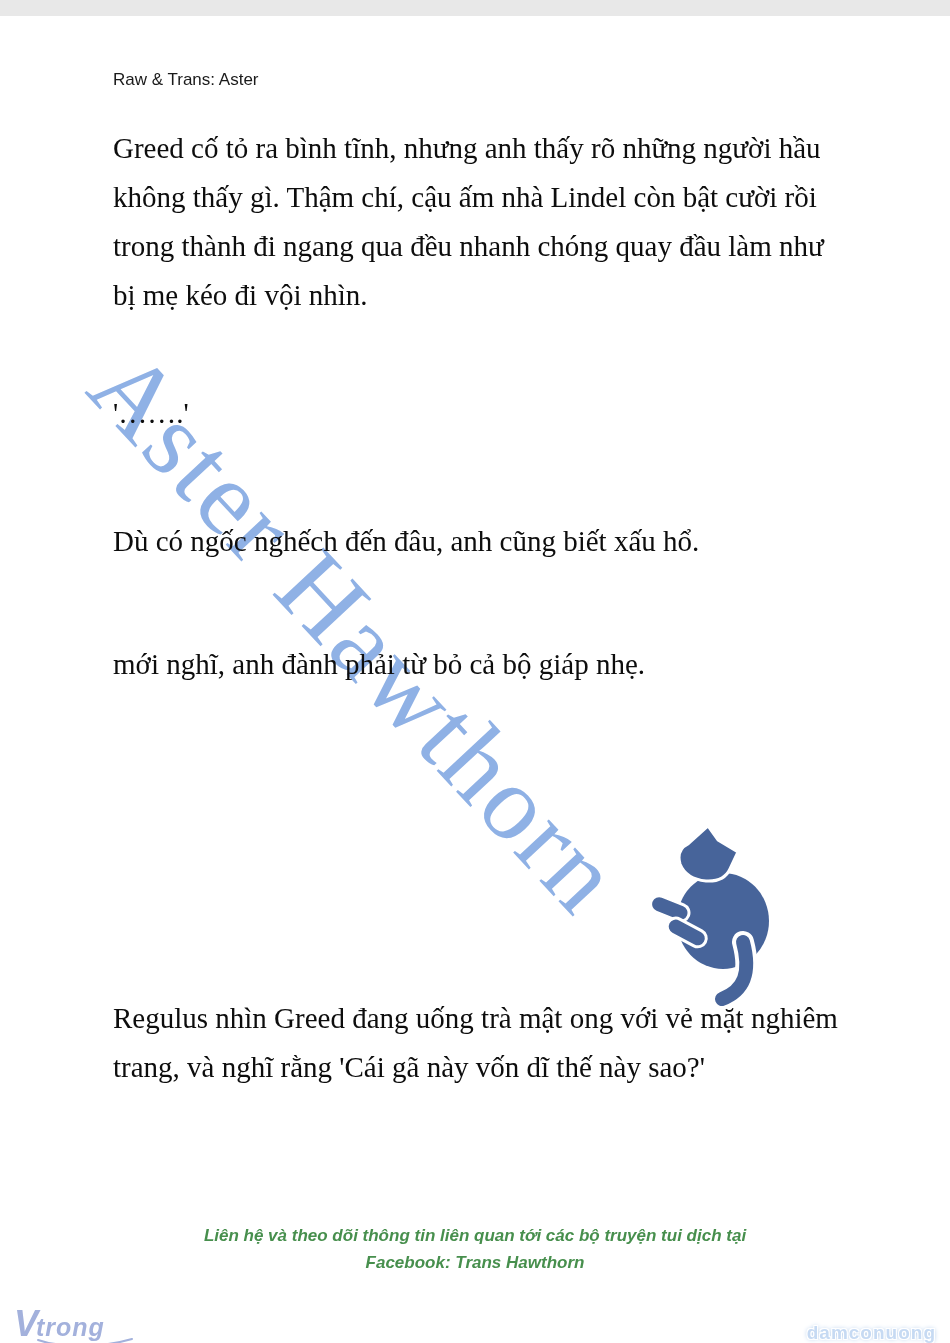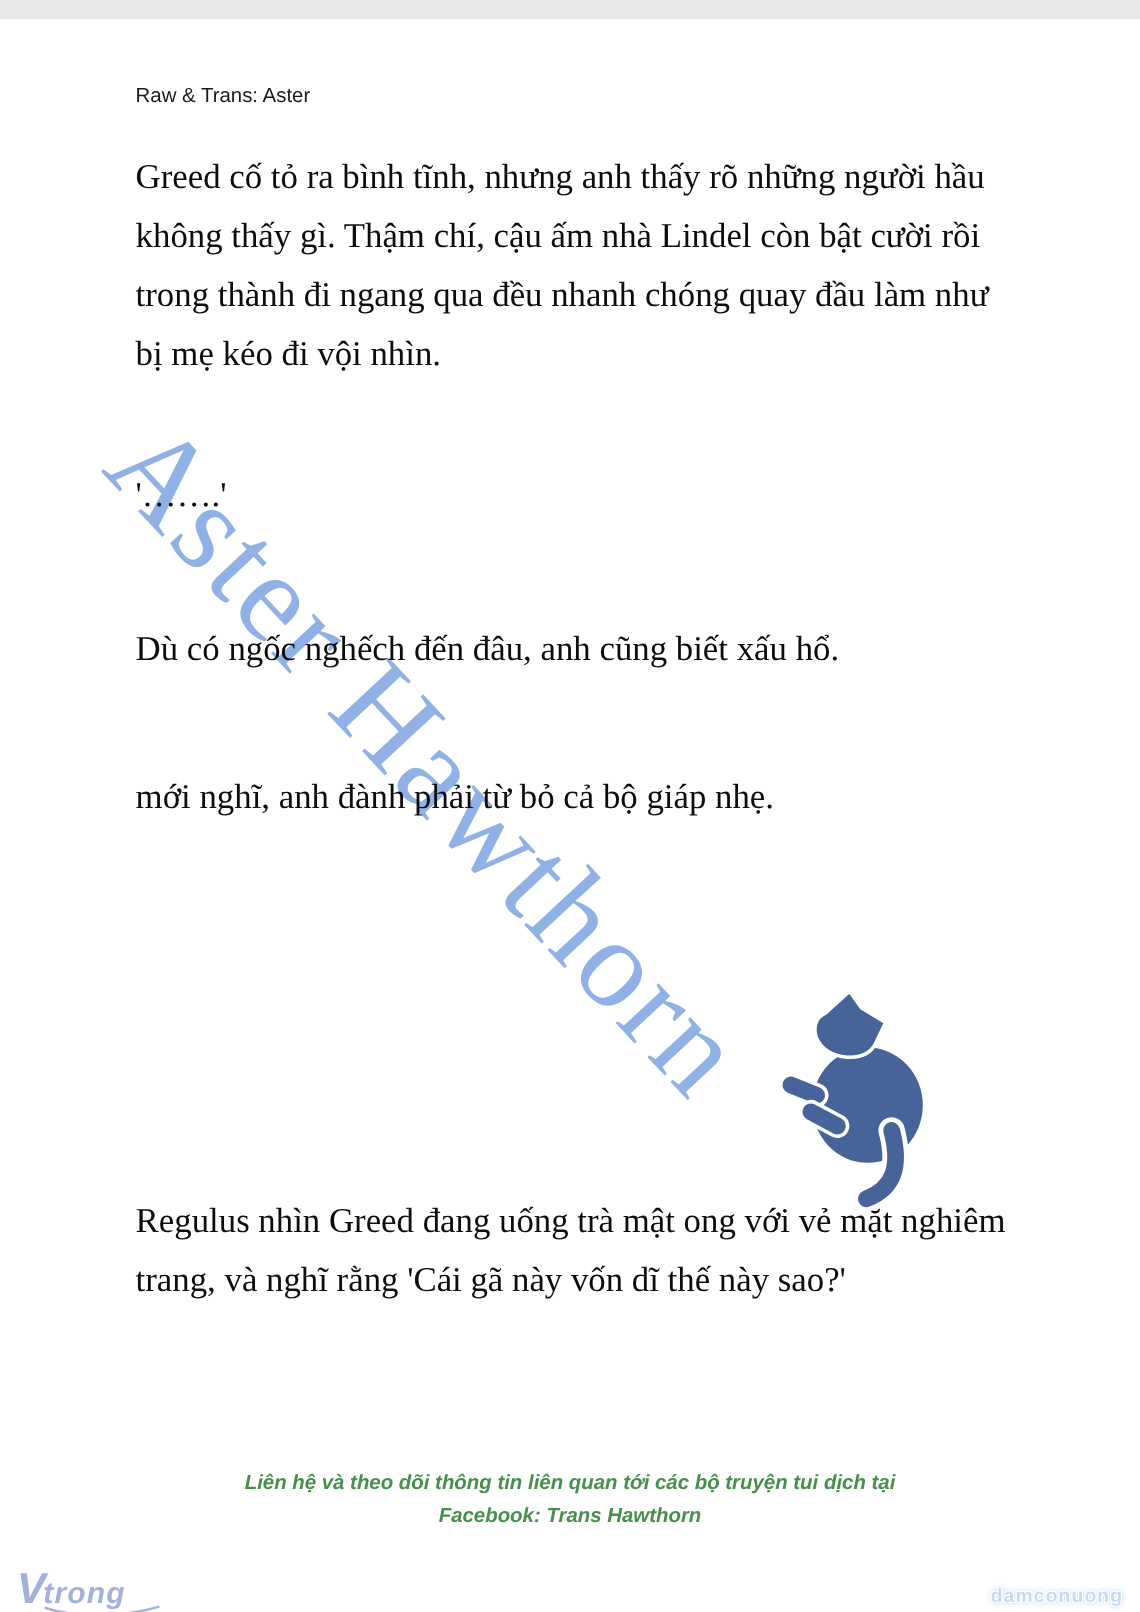--- a/index.html
+++ b/index.html
@@ -83,21 +83,21 @@
   }
   .vcomycs .v-big { font-size: 36px; letter-spacing: -2px; }
   .vcomycs .v-rest { font-size: 25px; letter-spacing: 1px; }
   .vcomycs svg { display: block; margin-left: 22px; margin-top: -4px; }
   .damconuong {
     position: absolute;
     right: 14px;
     top: 1306px;
     font-family: "Liberation Sans", sans-serif;
     font-weight: bold;
-    font-size: 16px;
+    font-size: 19px;
     letter-spacing: 1px;
     color: #c6daf3;
     text-shadow:
       -1px -1px 0 #ffffff, 1px -1px 0 #ffffff,
       -1px 1px 0 #ffffff, 1px 1px 0 #ffffff,
       0 0 5px #8fb4e0;
     z-index: 1;
   }
 </style>
 </head>

